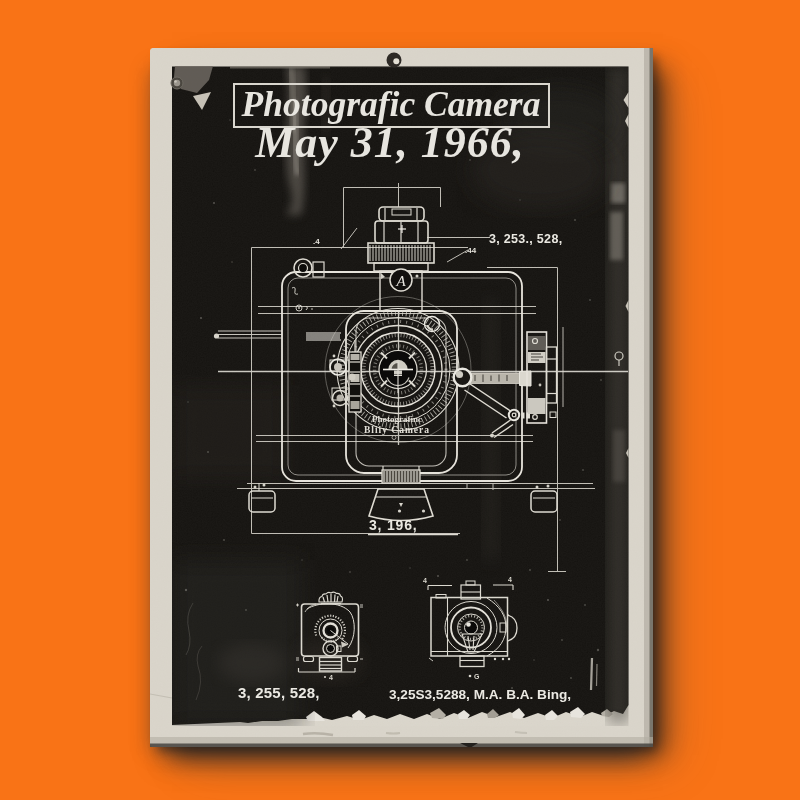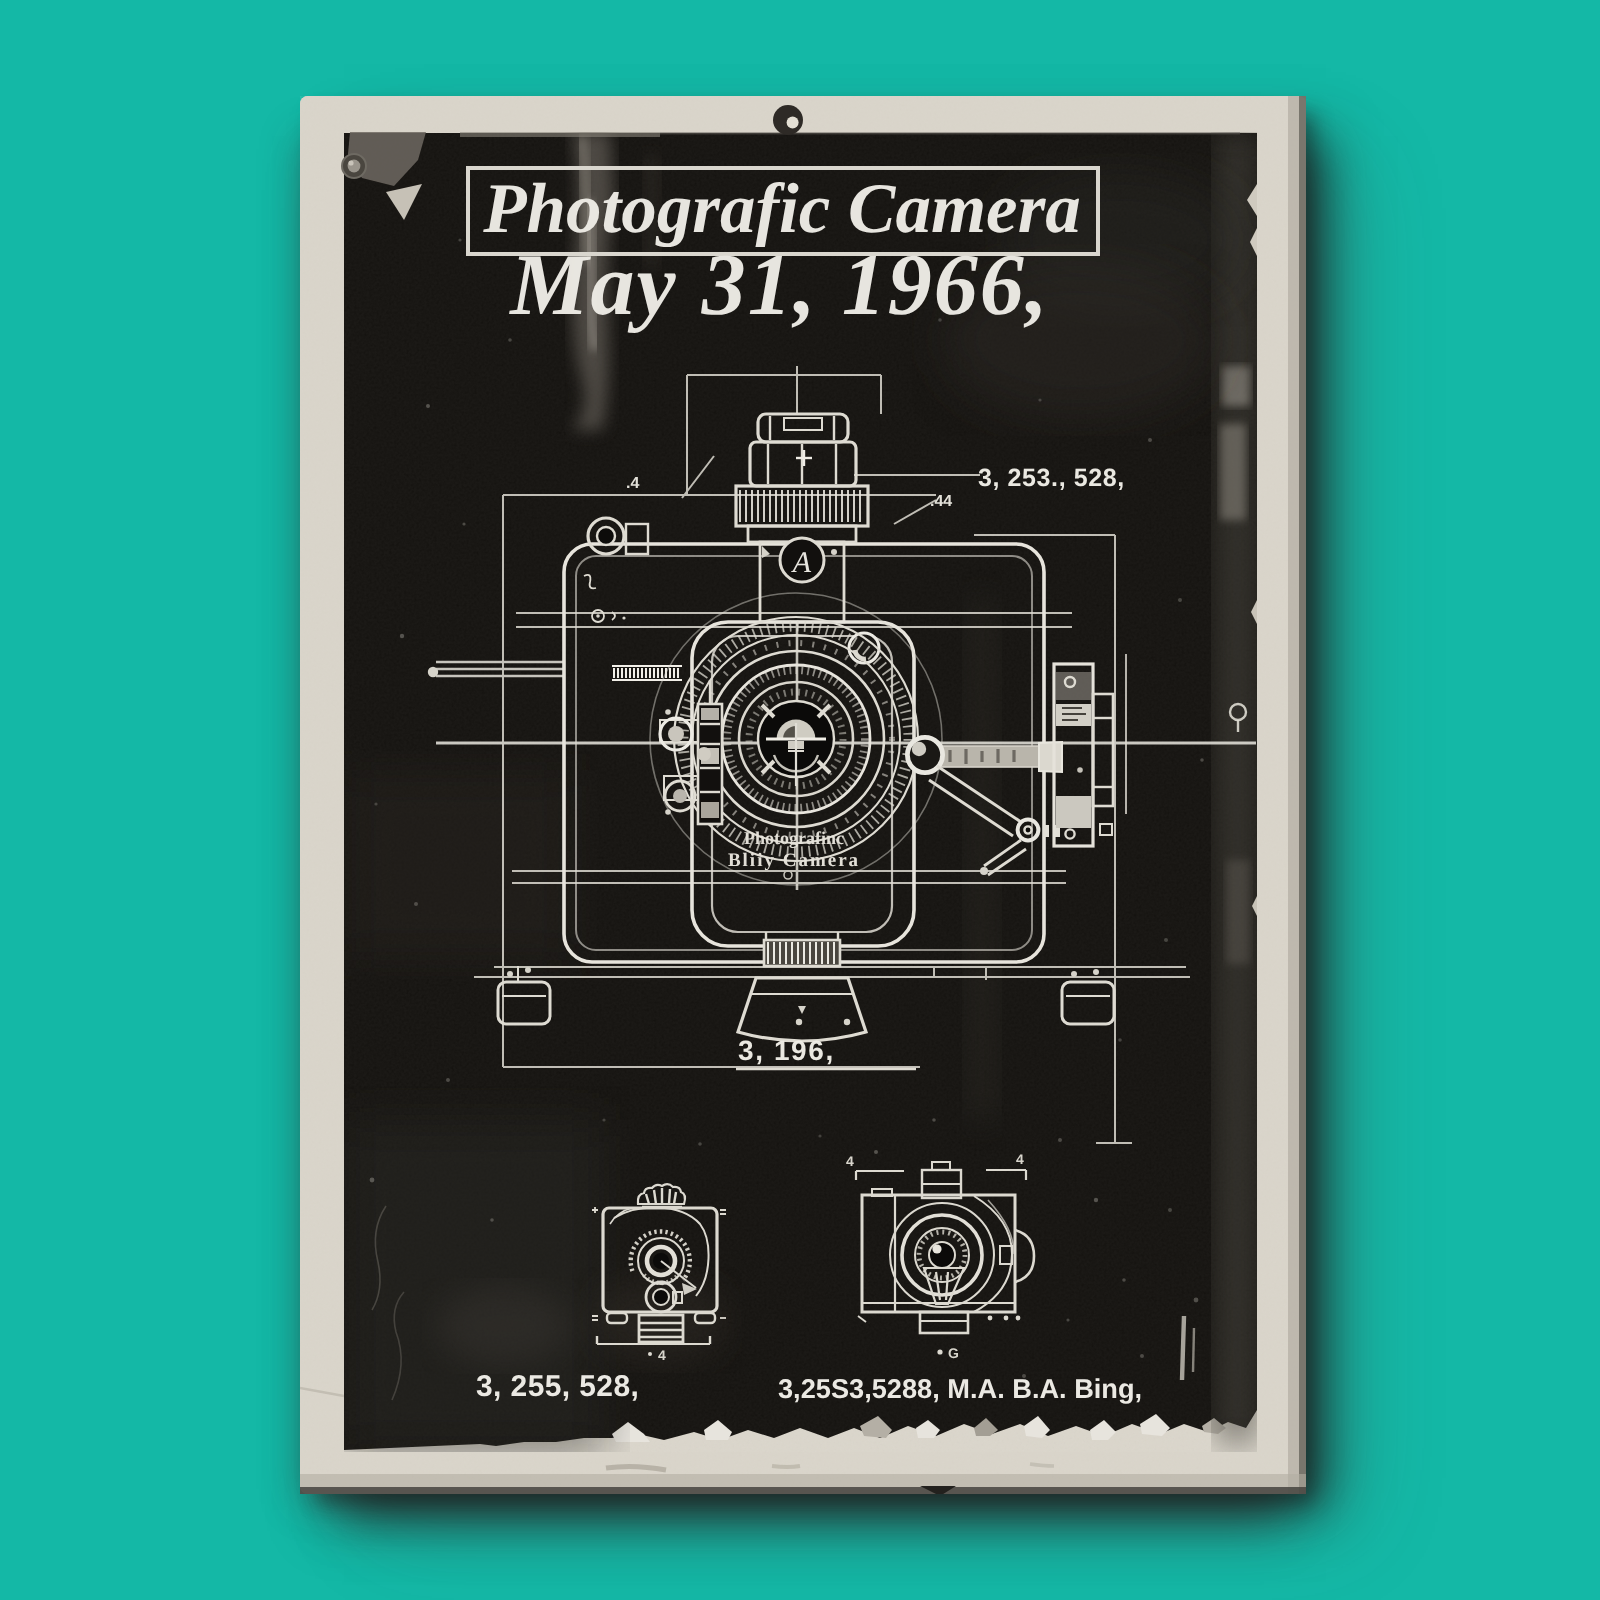--- a/index.html
+++ b/index.html
@@ -1,16 +1,16 @@
 <!DOCTYPE html>
 <html><head>
 <meta charset="utf-8">
 <style>
 html,body{margin:0;padding:0;background:#ffffff;}
-.wall{position:relative;width:800px;height:800px;background:#14b8a6;overflow:hidden;font-family:"Liberation Sans",sans-serif;}
+.wall{position:relative;width:800px;height:800px;background:#f97316;overflow:hidden;font-family:"Liberation Sans",sans-serif;}
 .canvas{position:absolute;left:150px;top:48px;width:503px;height:699px;background:#d7d2c7;border-radius:4px;
   box-shadow: 16px 14px 24px -6px rgba(25,25,25,0.72), 6px 6px 10px -2px rgba(30,30,30,0.45), -8px 12px 18px -8px rgba(60,60,60,0.35), 0 26px 26px -12px rgba(50,50,50,0.40), 30px 24px 44px -10px rgba(80,80,80,0.28);}
 .canvas svg{position:absolute;left:0;top:0;display:block;}
 svg text{filter:blur(0.01px);}
 </style>
 </head>
 <body>
 <div class="wall">
 
 <div class="canvas">

